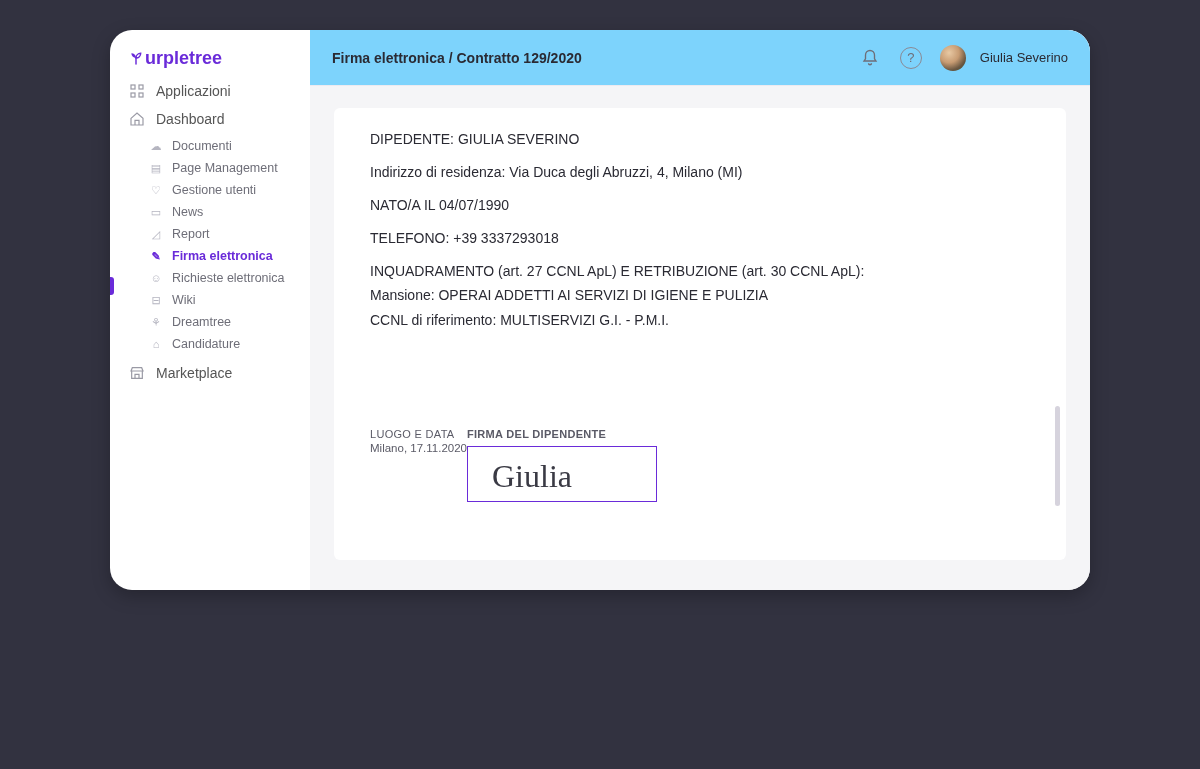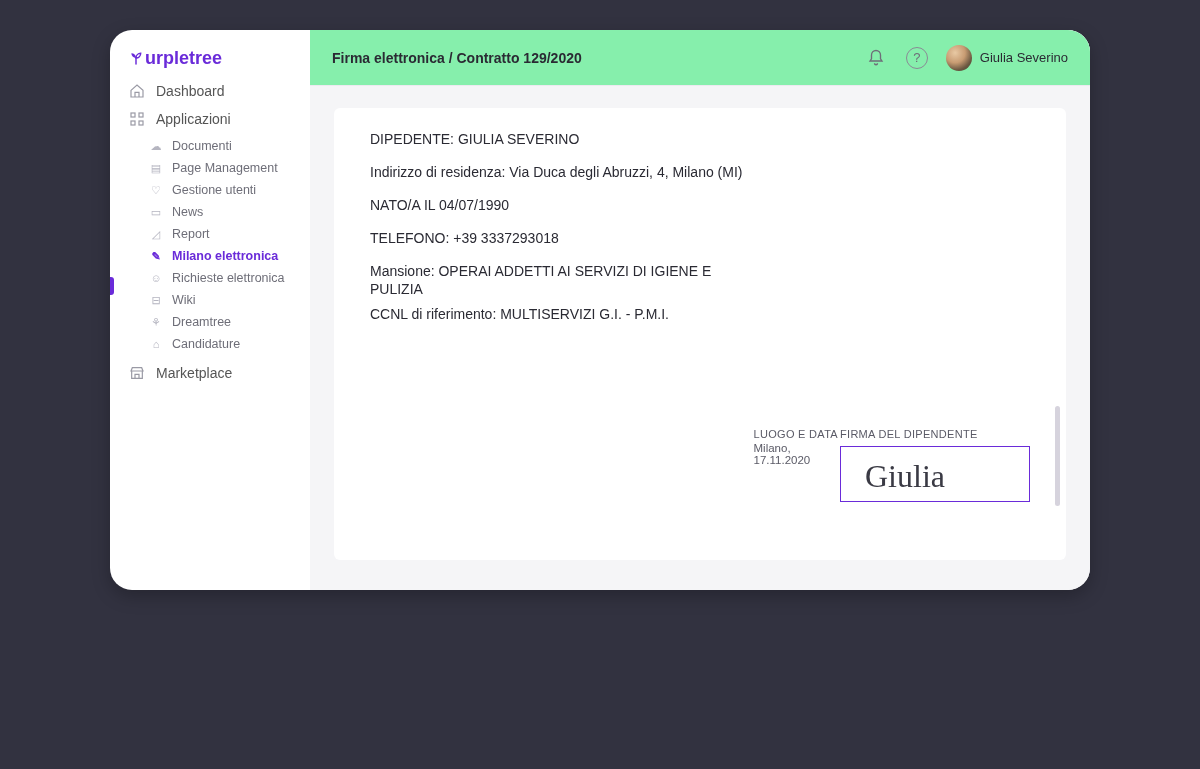--- a/index.html
+++ b/index.html
@@ -92,21 +92,21 @@
     border-radius: 0 3px 3px 0;
   }
   .main {
     flex: 1;
     background: #f5f5f7;
     display: flex;
     flex-direction: column;
   }
   .topbar {
     height: 56px;
-    background: #86efac;
+    background: #7dd3fc;
     display: flex;
     align-items: center;
     padding: 16px 22px;
     gap: 18px;
     border-bottom: 1px solid #eceaf0;
   }
   .breadcrumb {
     font-size: 14px;
     font-weight: 700;
     color: #2a2a33;
@@ -126,74 +126,75 @@
     border-radius: 50%;
     font-size: 13px;
     color: #6e6e78;
     display: inline-flex;
     align-items: center; justify-content: center;
     cursor: pointer;
   }
   .user {
     display: flex;
     align-items: center;
-    gap: 8px;
+    gap: 14px;
     cursor: pointer;
   }
   .avatar {
     width: 26px; height: 26px;
     border-radius: 50%;
     background: radial-gradient(circle at 35% 30%, #e8c9a4 0%, #c89c73 40%, #6a5741 70%, #3e4a2e 100%);
   }
   .username { font-size: 13px; color: #2a2a33; }
   .content-wrap {
     flex: 1;
     padding: 22px 24px 30px 24px;
     overflow: hidden;
   }
   .document {
     background: #ffffff;
     border-radius: 6px;
     height: 100%;
     padding: 22px 36px 28px 36px;
     position: relative;
     display: flex;
-    flex-direction: row;
+    flex-direction: column;
   }
   .doc-body p {
     font-size: 14px;
     color: #2a2a33;
     margin-bottom: 14px;
     line-height: 1.35;
   }
   .doc-body p.tight { margin-bottom: 6px; }
   .doc-footer {
     margin-top: auto;
     display: flex;
-    justify-content: center;
+    justify-content: flex-start;
     align-items: flex-start;
     padding-top: 40px;
     padding-bottom: 30px;
   }
   .footer-left .lbl {
     font-size: 11px;
     color: #5a5a66;
     letter-spacing: 0.3px;
     margin-bottom: 2px;
   }
   .footer-left .val {
     font-size: 11.5px;
     color: #5a5a66;
   }
   .footer-right { text-align: left; }
   .footer-right .lbl {
     font-size: 11px;
     color: #5a5a66;
     letter-spacing: 0.3px;
     margin-bottom: 6px;
+    font-weight: bold;
   }
   .signature-box {
     width: 190px;
     height: 56px;
     border: 1.5px solid #6a2bd9;
     display: flex;
     align-items: center;
     padding-left: 24px;
     cursor: pointer;
   }
@@ -237,37 +238,37 @@
           <path d="M12 13 C16 13 19 10 19 6 C15 6 12 9 12 13 Z" fill="none"></path>
         </svg>
       </span>
       <span>urpletree</span>
     </div>
 
     <ul class="nav-primary">
       <li>
         <span class="nav-icon">
           <svg width="16" height="16" viewBox="0 0 24 24" fill="none" stroke="currentColor" stroke-width="1.8">
-              <path d="M3 11 L12 3 L21 11 V21 H3 Z"></path>
-              <path d="M9 21 V14 H15 V21"></path>
-            </svg>
-        </span>
-        <span>Dashboard</span>
-      </li>
-      <li>
-        <span class="nav-icon">
-          <svg width="16" height="16" viewBox="0 0 24 24" fill="none" stroke="currentColor" stroke-width="1.8">
               <rect x="3" y="3" width="6" height="6"></rect>
               <rect x="15" y="3" width="6" height="6"></rect>
               <rect x="3" y="15" width="6" height="6"></rect>
               <rect x="15" y="15" width="6" height="6"></rect>
             </svg>
         </span>
         <span>Applicazioni</span>
       </li>
+      <li>
+        <span class="nav-icon">
+          <svg width="16" height="16" viewBox="0 0 24 24" fill="none" stroke="currentColor" stroke-width="1.8">
+              <path d="M3 11 L12 3 L21 11 V21 H3 Z"></path>
+              <path d="M9 21 V14 H15 V21"></path>
+            </svg>
+        </span>
+        <span>Dashboard</span>
+      </li>
     </ul>
 
     <ul class="nav-secondary">
       <li>
         <span class="sub-icon">☁</span>
         <span>Documenti</span>
       </li>
       <li>
         <span class="sub-icon">▤</span>
         <span>Page Management</span>
@@ -279,21 +280,21 @@
       <li>
         <span class="sub-icon">▭</span>
         <span>News</span>
       </li>
       <li>
         <span class="sub-icon">◿</span>
         <span>Report</span>
       </li>
       <li class="active">
         <span class="sub-icon">✎</span>
-        <span>Milano elettronica</span>
+        <span>Firma elettronica</span>
       </li>
       <li>
         <span class="sub-icon">☺</span>
         <span>Richieste elettronica</span>
       </li>
       <li>
         <span class="sub-icon">⊟</span>
         <span>Wiki</span>
       </li>
       <li>
@@ -340,20 +341,21 @@
     <div class="content-wrap">
       <div class="document">
         <div class="scroll-track">
           <div class="scroll-thumb"></div>
         </div>
         <div class="doc-body">
           <p>DIPEDENTE: GIULIA SEVERINO</p>
           <p>Indirizzo di residenza: Via Duca degli Abruzzi, 4, Milano (MI)</p>
           <p>NATO/A IL 04/07/1990</p>
           <p>TELEFONO: +39 3337293018</p>
+          <p class="tight">INQUADRAMENTO (art. 27 CCNL ApL) E RETRIBUZIONE (art. 30 CCNL ApL):</p>
           <p class="tight">Mansione: OPERAI ADDETTI AI SERVIZI DI IGIENE E PULIZIA</p>
           <p>CCNL di riferimento: MULTISERVIZI G.I. - P.M.I.</p>
         </div>
         <div class="doc-footer">
           <div class="footer-left">
             <div class="lbl">LUOGO E DATA</div>
             <div class="val">Milano, 17.11.2020</div>
           </div>
           <div class="footer-right">
             <div class="lbl">FIRMA DEL DIPENDENTE</div>

